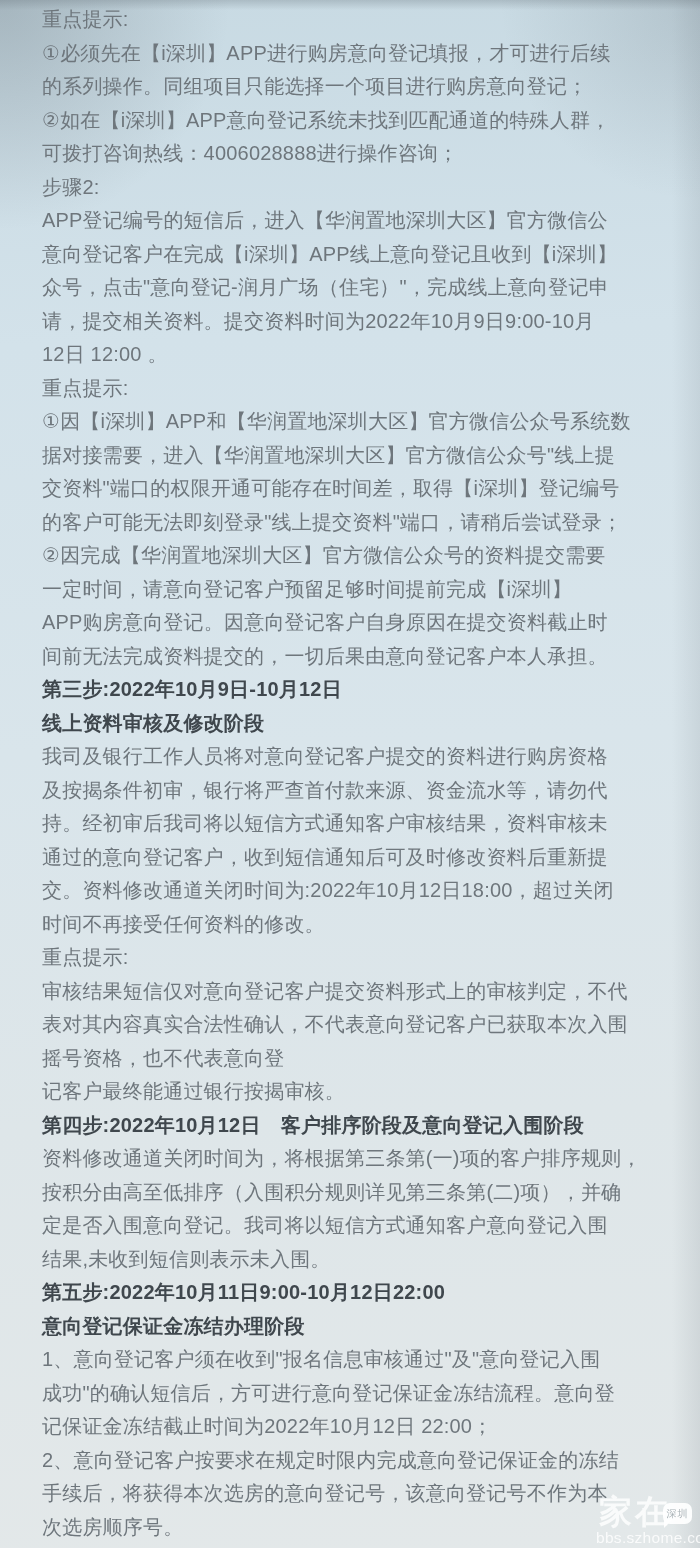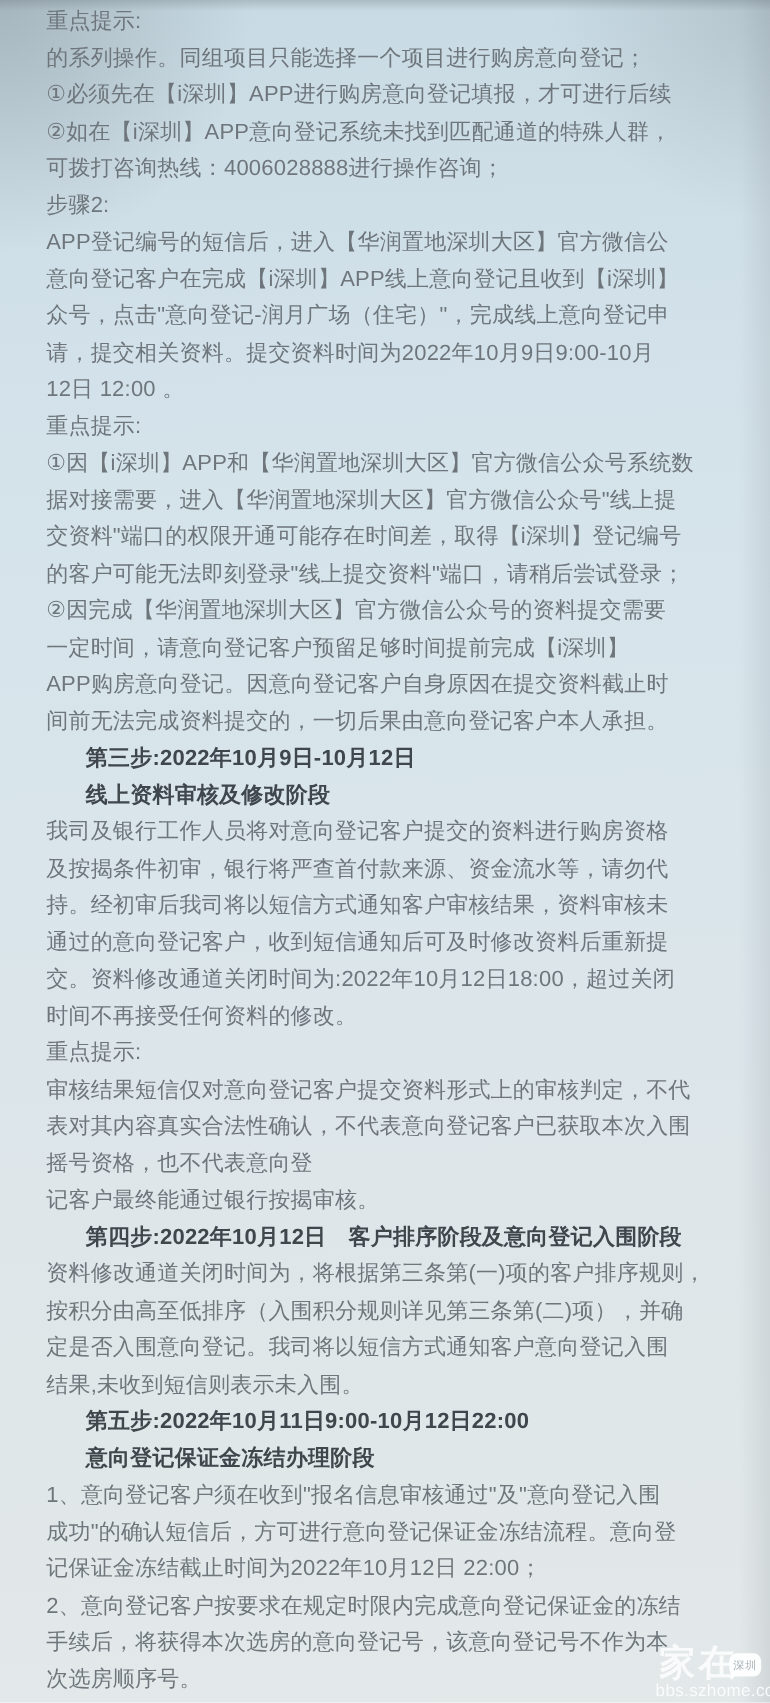--- a/index.html
+++ b/index.html
@@ -28,21 +28,20 @@
     line-height: 33.5px;
     font-size: 20px;
     color: #6e767c;
     white-space: nowrap;
     font-weight: 400;
     letter-spacing: 0.2px;
   }
   .ln.b {
     color: #3f474d;
     font-weight: 700;
-    margin-left: 36px;
   }
   .wm-brand {
     position: absolute;
     left: 599px;
     top: 1495px;
     font-size: 33px;
     line-height: 33px;
     font-weight: 700;
     letter-spacing: 3px;
     color: rgba(255,255,255,0.80);
@@ -83,22 +82,22 @@
     letter-spacing: 0.3px;
     color: rgba(255,255,255,0.82);
   }
 </style>
 </head>
 <body>
 
 <div class="page">
   <div class="doc">
     <div class="ln">重点提示:</div>
+    <div class="ln">①必须先在【i深圳】APP进行购房意向登记填报，才可进行后续</div>
     <div class="ln">的系列操作。同组项目只能选择一个项目进行购房意向登记；</div>
-    <div class="ln">①必须先在【i深圳】APP进行购房意向登记填报，才可进行后续</div>
     <div class="ln">②如在【i深圳】APP意向登记系统未找到匹配通道的特殊人群，</div>
     <div class="ln">可拨打咨询热线：4006028888进行操作咨询；</div>
     <div class="ln">步骤2:</div>
     <div class="ln">APP登记编号的短信后，进入【华润置地深圳大区】官方微信公</div>
     <div class="ln">意向登记客户在完成【i深圳】APP线上意向登记且收到【i深圳】</div>
     <div class="ln">众号，点击"意向登记-润月广场（住宅）"，完成线上意向登记申</div>
     <div class="ln">请，提交相关资料。提交资料时间为2022年10月9日9:00-10月</div>
     <div class="ln">12日 12:00 。</div>
     <div class="ln">重点提示:</div>
     <div class="ln">①因【i深圳】APP和【华润置地深圳大区】官方微信公众号系统数</div>

